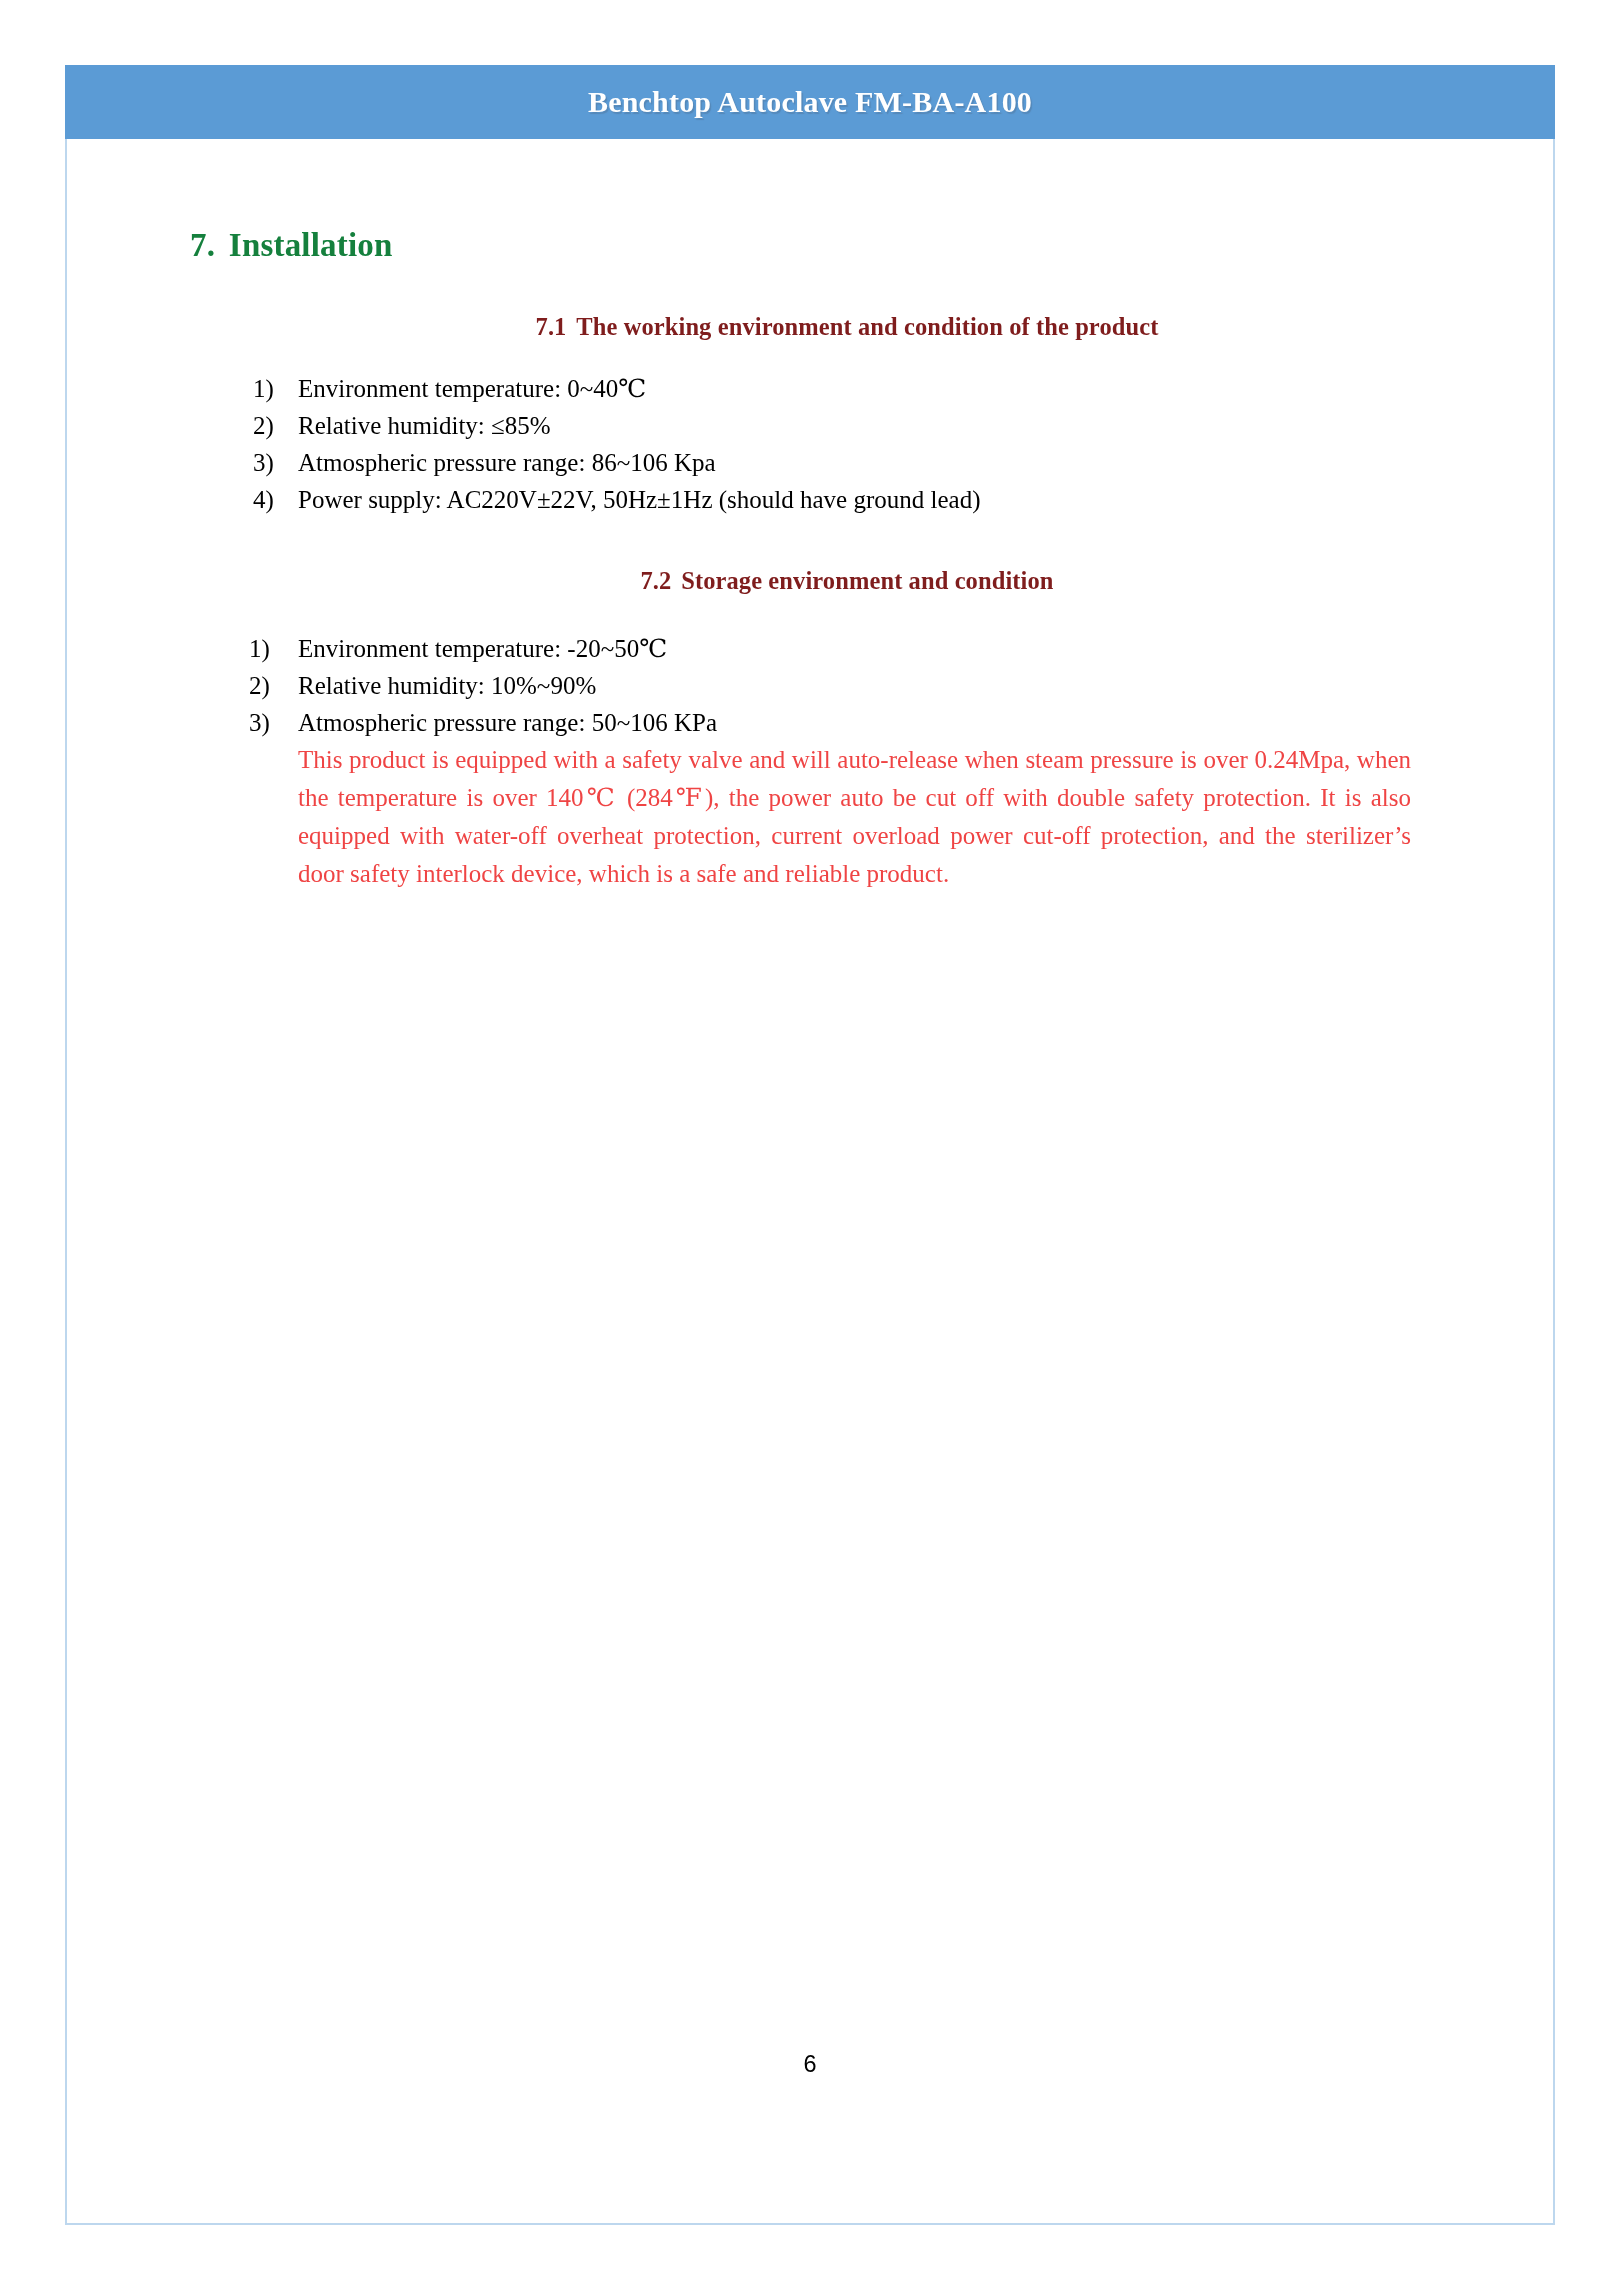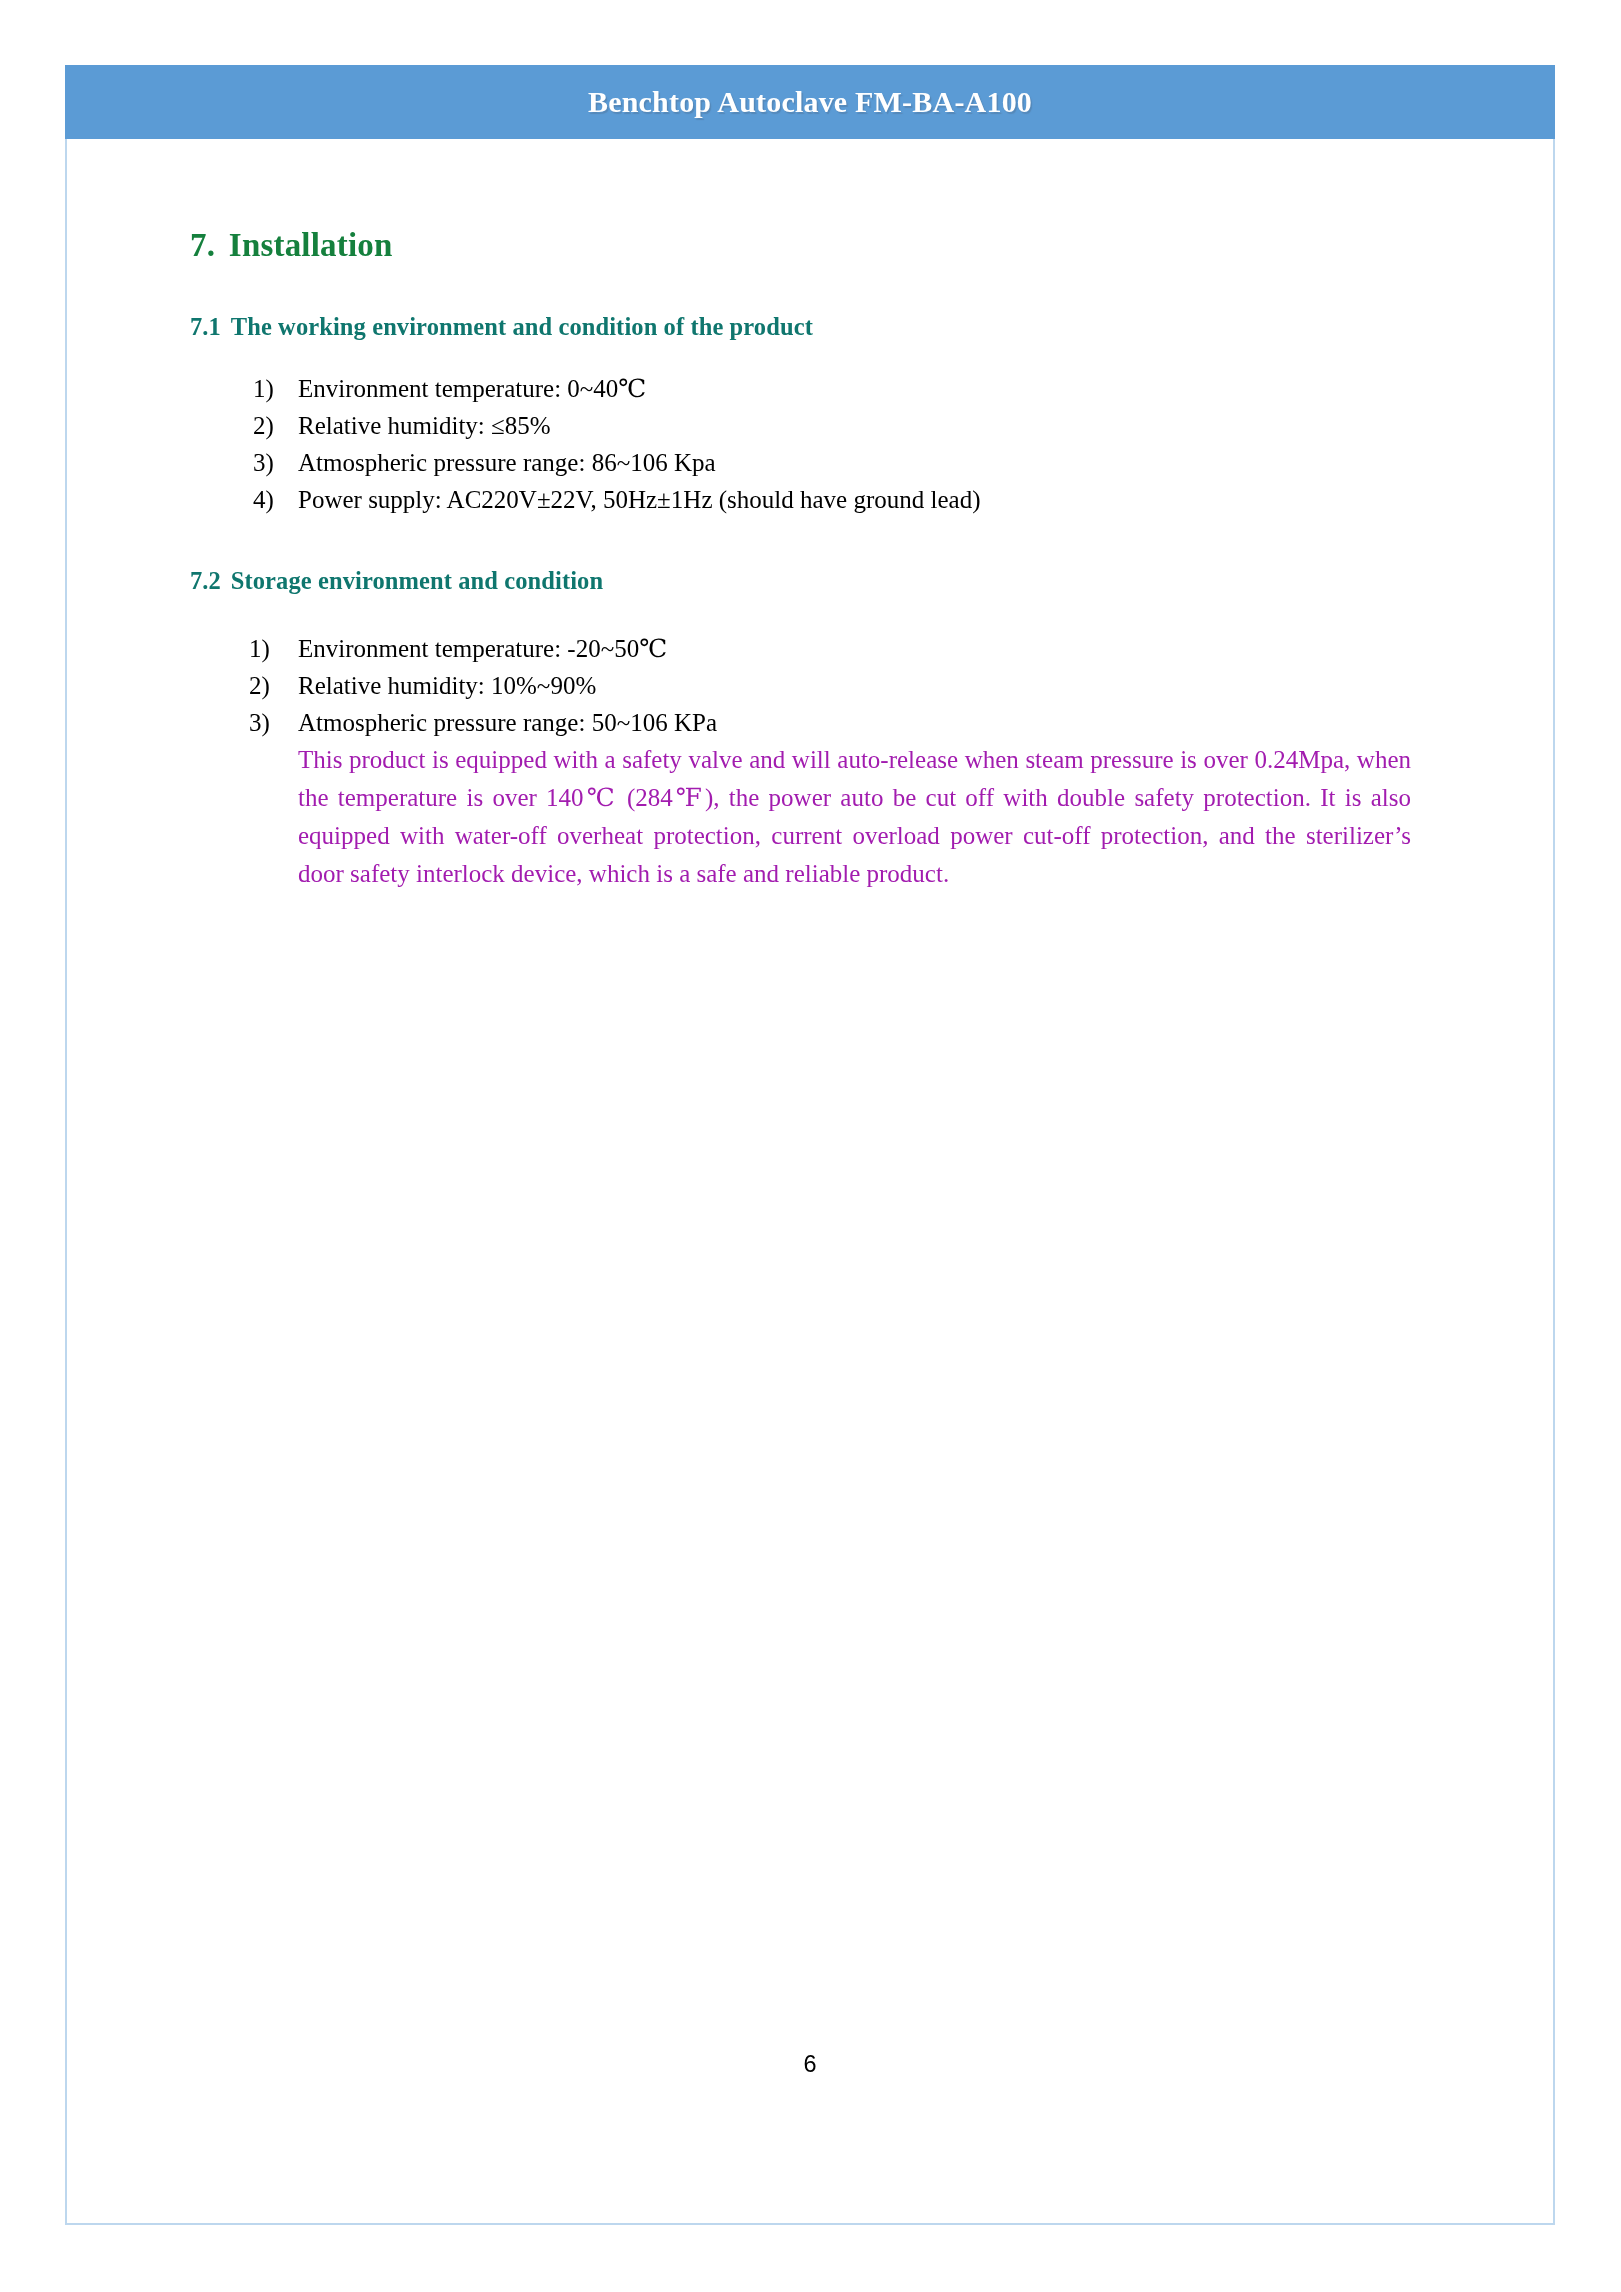--- a/index.html
+++ b/index.html
@@ -59,25 +59,26 @@
   .h1 {
     color: #15803d;
     font-size: 33px;
     font-weight: bold;
     margin: 76px 0 0 123px;
     letter-spacing: 0.2px;
   }
   .h1 .num { margin-right: 13.7px; }
 
   .h2 {
-    color: #0f766e;
+    color: #7f1d1d;
     font-size: 24.5px;
     font-weight: bold;
     margin: 49px 0 0 123px;
     letter-spacing: 0.1px;
+    text-align: center;
   }
   .h2 .num { margin-right: 9.8px; }
 
   .list {
     list-style: none;
     margin: 0;
     padding: 0;
   }
   .list-7-1 { margin: 29px 0 0 186px; }
   .list-7-2 { margin: 35px 0 0 182px; }
@@ -94,21 +95,21 @@
     flex: 0 0 45px;
   }
   .list-7-2 li .marker {
     width: 49px;
     flex: 0 0 49px;
   }
   .list li .item-text { flex: 1 1 auto; }
 
   .note-paragraph {
     font-size: 25px;
-    color: #a21caf;
+    color: #ef4444;
     line-height: 38px;
     text-align: justify;
     text-justify: inter-word;
     margin: 0 0 0 231px;
     width: 1206px;
     box-sizing: border-box;
     padding-right: 93px;
   }
 
   .page-number {

